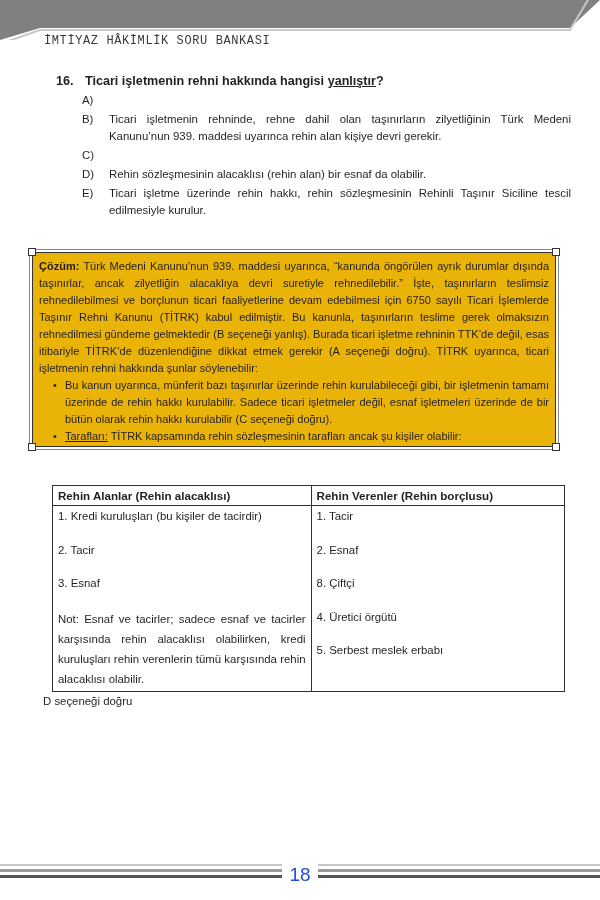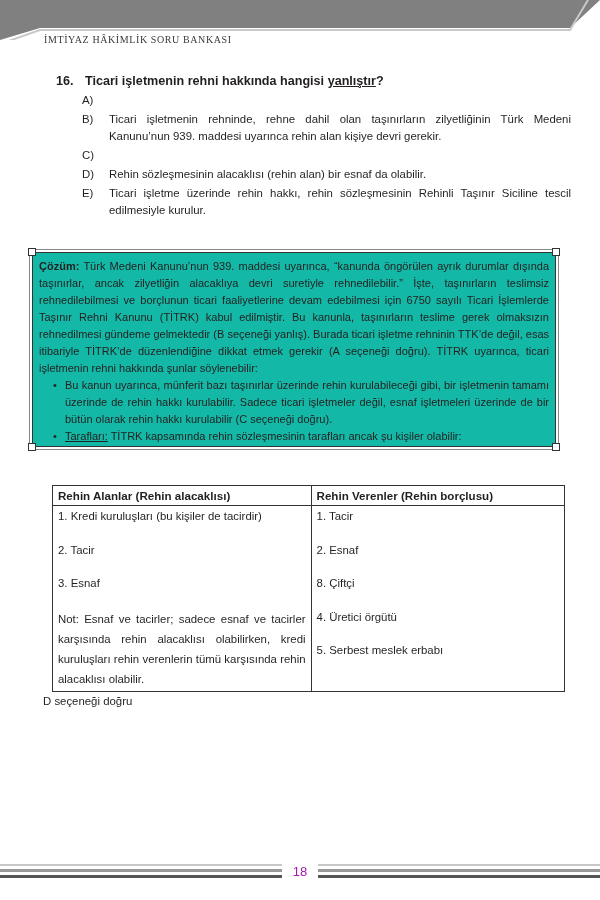--- a/index.html
+++ b/index.html
@@ -1,31 +1,31 @@
 <!DOCTYPE html>
 <html><head>
 <meta charset="utf-8">
 <style>
   html, body { margin: 0; padding: 0; background: #ffffff; }
   body { width: 600px; height: 900px; position: relative; overflow: hidden;
          font-family: "DejaVu Sans", sans-serif; color: #231f20; }
   .hdr-band { position: absolute; left: 0; top: 0; width: 600px; height: 40px; }
-  .hdr-title { position: absolute; left: 44px; top: 34px; font-family: Liberation Serif, serif;
-               font-size: 10px; letter-spacing: 0.6px; color: #3a3a3a; }
+  .hdr-title { position: absolute; left: 44px; top: 34px; font-family: Liberation Mono, monospace;
+               font-size: 12px; letter-spacing: 0.6px; color: #3a3a3a; }
   .question { position: absolute; left: 56px; top: 74px; width: 515px; }
   .q-head { font-family: "Liberation Sans", sans-serif; font-weight: bold; font-size: 12.6px;
             display: flex; }
   .q-num { width: 29px; }
   .q-head u { text-decoration: underline; }
   .opt { display: flex; font-family: "Liberation Sans", sans-serif; font-size: 11.4px;
          line-height: 17px; margin-top: 2px; text-align: justify; }
   .opt-letter { width: 27px; flex: none; padding-left: 26px; }
   .opt-text { flex: 1; }
   .sol { position: absolute; left: 32px; top: 252px; width: 524px; height: 195px;
-         background: #14b8a6; border: 1.5px solid #333; box-shadow: 0 0 0 2px #fff, 0 0 0 3px #888;
+         background: #eab308; border: 1.5px solid #333; box-shadow: 0 0 0 2px #fff, 0 0 0 3px #888;
          padding: 5px 6px 0 6px; box-sizing: border-box; font-family: "Liberation Sans", sans-serif;
          font-size: 11px; line-height: 17px; text-align: justify; color: #231f20; }
   .corner { position: absolute; width: 6px; height: 6px; border: 1px solid #333; background: #fff; }
   .sol b { font-weight: bold; }
   .bullet { display: flex; padding-left: 14px; }
   .bullet .dot { width: 12px; flex: none; }
   .bullet .btxt { flex: 1; }
   .bullet u { text-decoration: underline; }
   table.tbl { position: absolute; left: 52px; top: 485px; width: 513px; border-collapse: collapse;
               font-family: "Liberation Sans", sans-serif; font-size: 11.4px; color: #231f20; }
@@ -33,21 +33,21 @@
   table.tbl th { font-weight: bold; font-size: 11.6px; padding: 3px 5px; }
   table.tbl td { border-top: none; border-bottom: none; }
   table.tbl tr:last-child td { border-bottom: 1.3px solid #333; }
   .cell-line { line-height: 17px; height: 33.5px; }
   .note { line-height: 20px; text-align: justify; height: auto; }
   .answer { position: absolute; left: 43px; top: 695px; font-family: "Liberation Sans", sans-serif;
             font-size: 11.4px; }
   .footer-lines { position: absolute; top: 864px; height: 16px; }
   .fl { position: absolute; left: 0; right: 0; }
   .page-num { position: absolute; left: 282px; top: 864px; width: 36px; text-align: center;
-              font-family: "Liberation Sans", sans-serif; font-size: 13px; color: #a21caf; }
+              font-family: "Liberation Sans", sans-serif; font-size: 19px; color: #1d4ed8; }
 </style>
 </head>
 <body>
 
 <svg class="hdr-band" viewBox="0 0 600 40" width="600" height="40">
   <polygon points="0,0 600,0 600,0 570,28 40,28 0,40" fill="#808080"></polygon>
   <polyline points="0,44 40,30 570,30 588,0" fill="none" stroke="#c8c8c8" stroke-width="2"></polyline>
 </svg>
 <div class="hdr-title">İMTİYAZ HÂKİMLİK SORU BANKASI</div>
 

